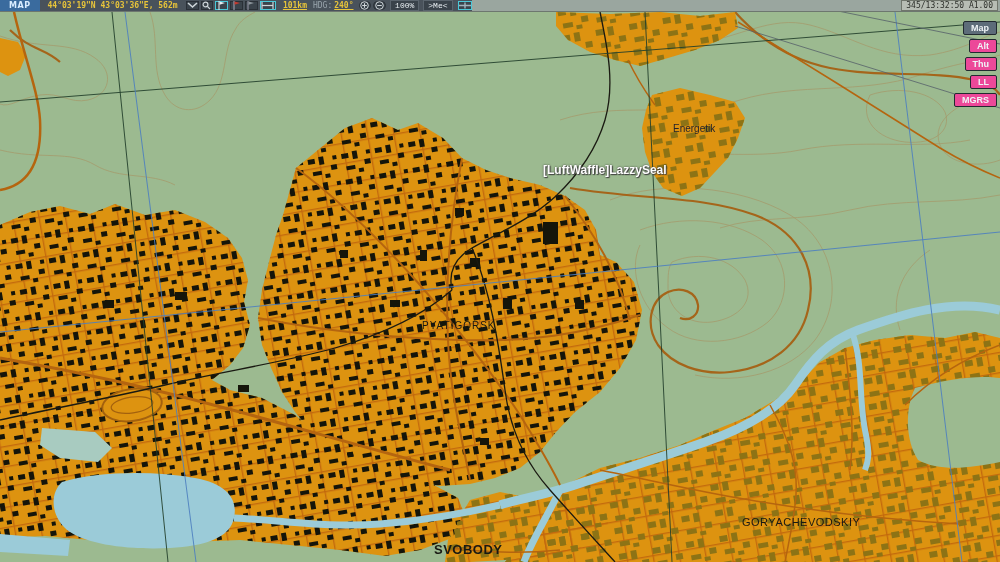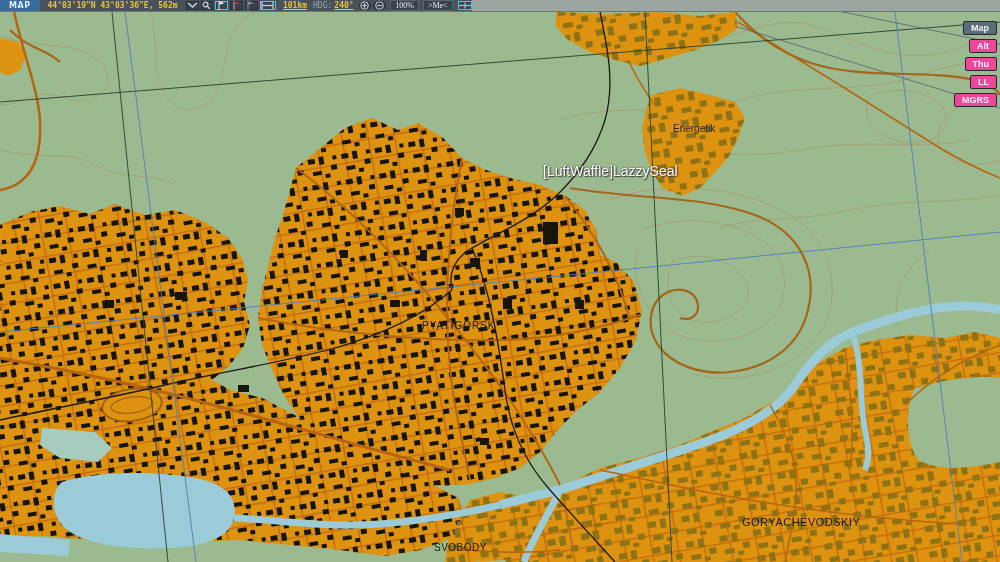--- a/index.html
+++ b/index.html
@@ -17,40 +17,40 @@
           margin-left:8px;font-weight:bold;}
   .tb-btn{width:15px;height:9px;margin-left:2px;background:#3a434b;
           border:1px solid #2a3037;display:flex;align-items:center;justify-content:center;
           box-sizing:border-box;}
   .tb-btn.sel{border:1px solid #49c8d8;}
   .tb-btn svg{display:block;}
   .yellow{color:#e8c43a;font-family:"DejaVu Sans Mono",monospace;font-weight:bold;text-decoration:underline;}
   .gray{color:#9aa5ad;font-family:"DejaVu Sans Mono",monospace;}
   .tb-box{background:#39424a;border:1px solid #5a646d;color:#e8eef2;
           font-size:8px;padding:0 4px;margin-left:4px;height:9px;line-height:9px;
-          font-family:Liberation Serif, serif;}
+          font-family:Liberation Mono, monospace;}
   #toolbar-light{flex:1;display:flex;justify-content:flex-end;align-items:center;}
   .timebox{background:#b7bdb4;border:1px solid #70766c;color:#2c2f2a;
            font-size:8px;height:9px;line-height:9px;padding:0 4px;margin-right:2px;
            font-family:"DejaVu Sans Mono",monospace;}
   
   #sidebtns{position:absolute;top:21px;right:3px;z-index:5;display:flex;
             flex-direction:column;align-items:flex-end;gap:4px;}
   .side-btn{background:#ec4899;color:#f0f4f7;font-size:9px;font-weight:bold;
             padding:1px 7px;border-radius:2px;border:1px solid #222a30;
             font-family:"Liberation Sans",sans-serif;}
   .side-btn.active{background:#5d6c79;}
   
   .maplbl{position:absolute;z-index:4;color:#191913;
           font-family:"Liberation Sans",sans-serif;}
   #lbl-city{left:422px;top:320px;font-size:10px;letter-spacing:1px;}
   #lbl-district{left:742px;top:516px;font-size:11px;letter-spacing:.5px;}
-  #lbl-town{left:434px;top:542px;font-size:10px;letter-spacing:.5px;}
+  #lbl-town{left:434px;top:542px;font-size:13px;letter-spacing:.5px;font-weight:bold;}
   #lbl-settlement{left:673px;top:123px;font-size:10px;color:#23232d;}
-  #lbl-player{left:543px;top:163px;font-size:14px;font-weight:normal;color:#fdfdfd;
+  #lbl-player{left:543px;top:163px;font-size:12px;font-weight:bold;color:#fdfdfd;
               text-shadow:0 0 2px #333,1px 1px 1px #444;}
 </style>
 </head>
 <body>
 
 <div id="screen">
 
   <svg width="1000" height="562" viewBox="0 0 1000 562" style="position:absolute;left:0;top:0;z-index:1">
     <defs>
       <pattern id="streets" width="26" height="20" patternUnits="userSpaceOnUse" patternTransform="rotate(-10)">
@@ -272,20 +272,23 @@
       </div>
 
       <div class="tb-box">100%</div>
       <div class="tb-box">&gt;Me&lt;</div>
       <div class="tb-btn sel" style="margin-left:5px;width:17px">
         <svg width="12" height="7" viewBox="0 0 12 7">
             <path d="M0 3.5 H12 M6 .5 L6 6.5" stroke="#9fb3bd" stroke-width="1.4"></path>
           </svg>
       </div>
     </div>
+    <div id="toolbar-light">
+      <div class="timebox">345/13:32:50 A1.00</div>
+    </div>
   </div>
 
   <div id="sidebtns">
     <div class="side-btn active">Map</div>
     <div class="side-btn">Alt</div>
     <div class="side-btn">Thu</div>
     <div class="side-btn">LL</div>
     <div class="side-btn">MGRS</div>
   </div>
 

